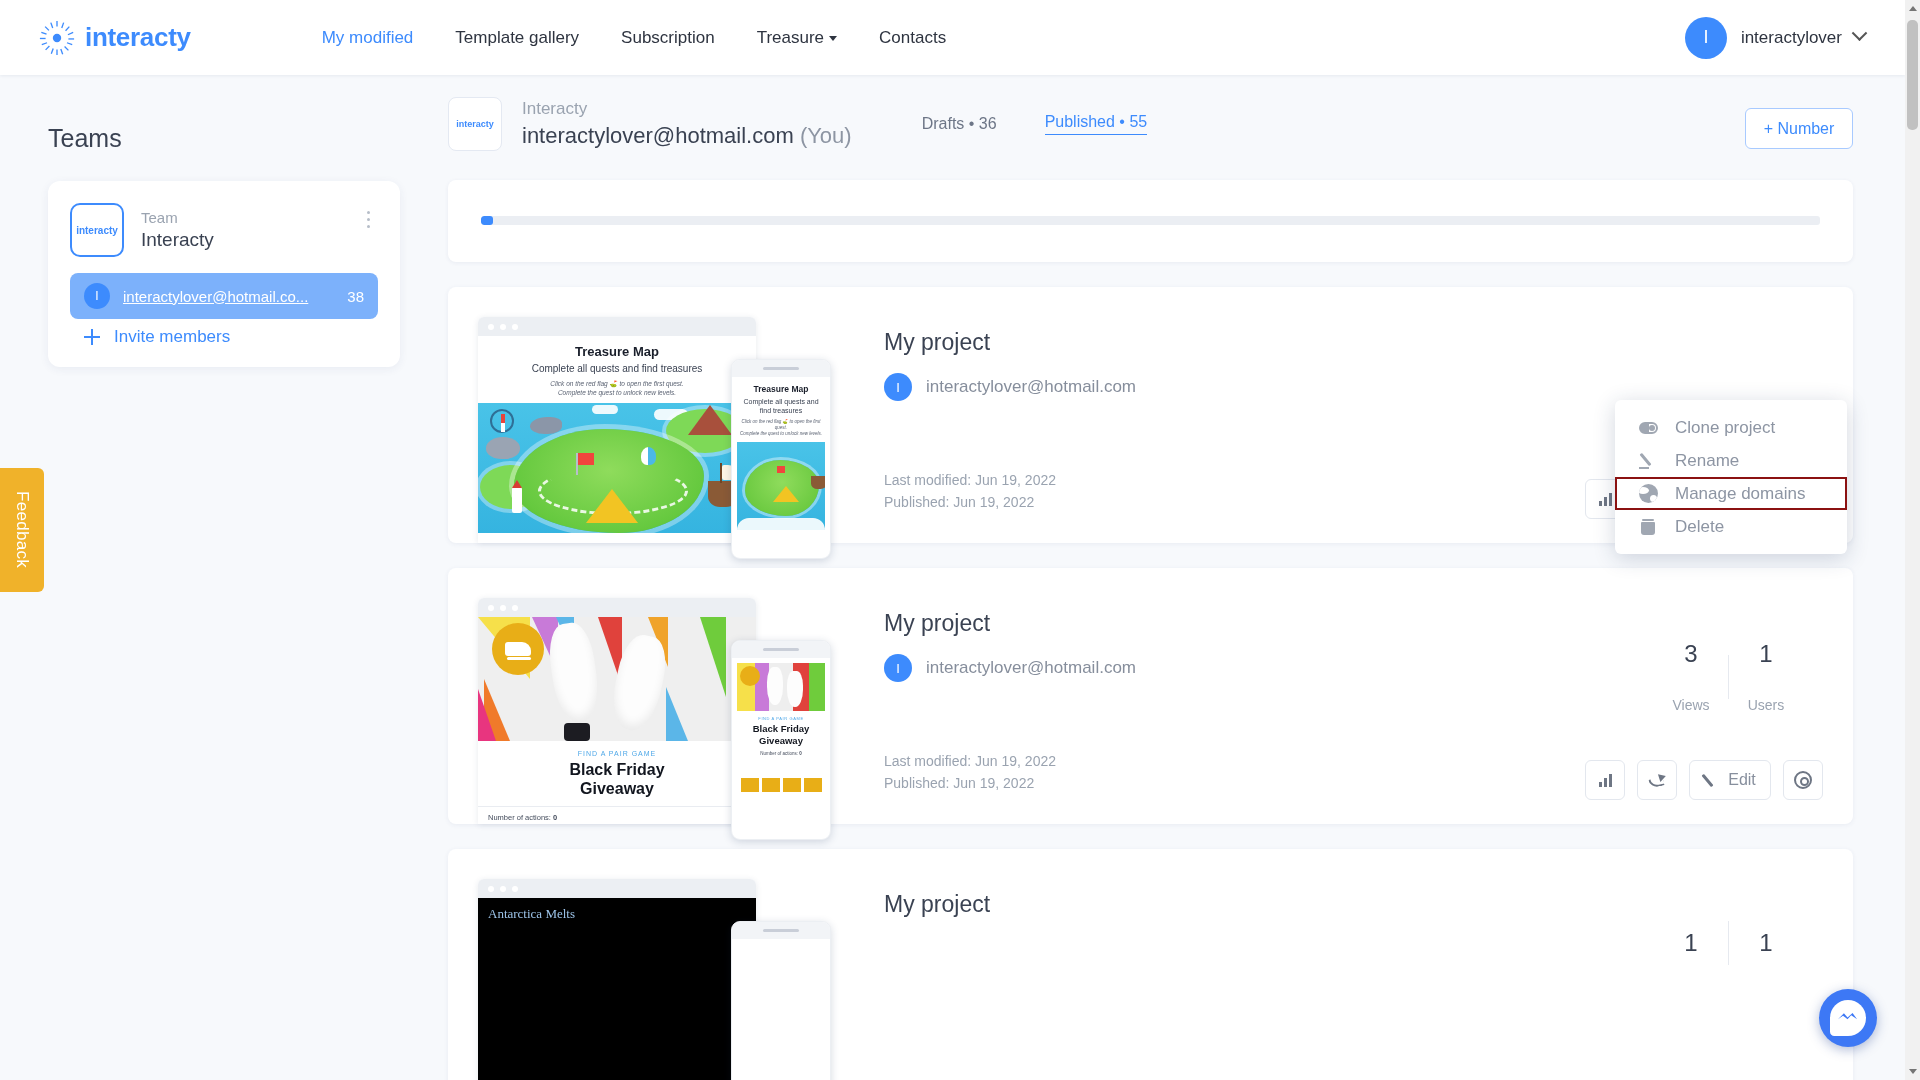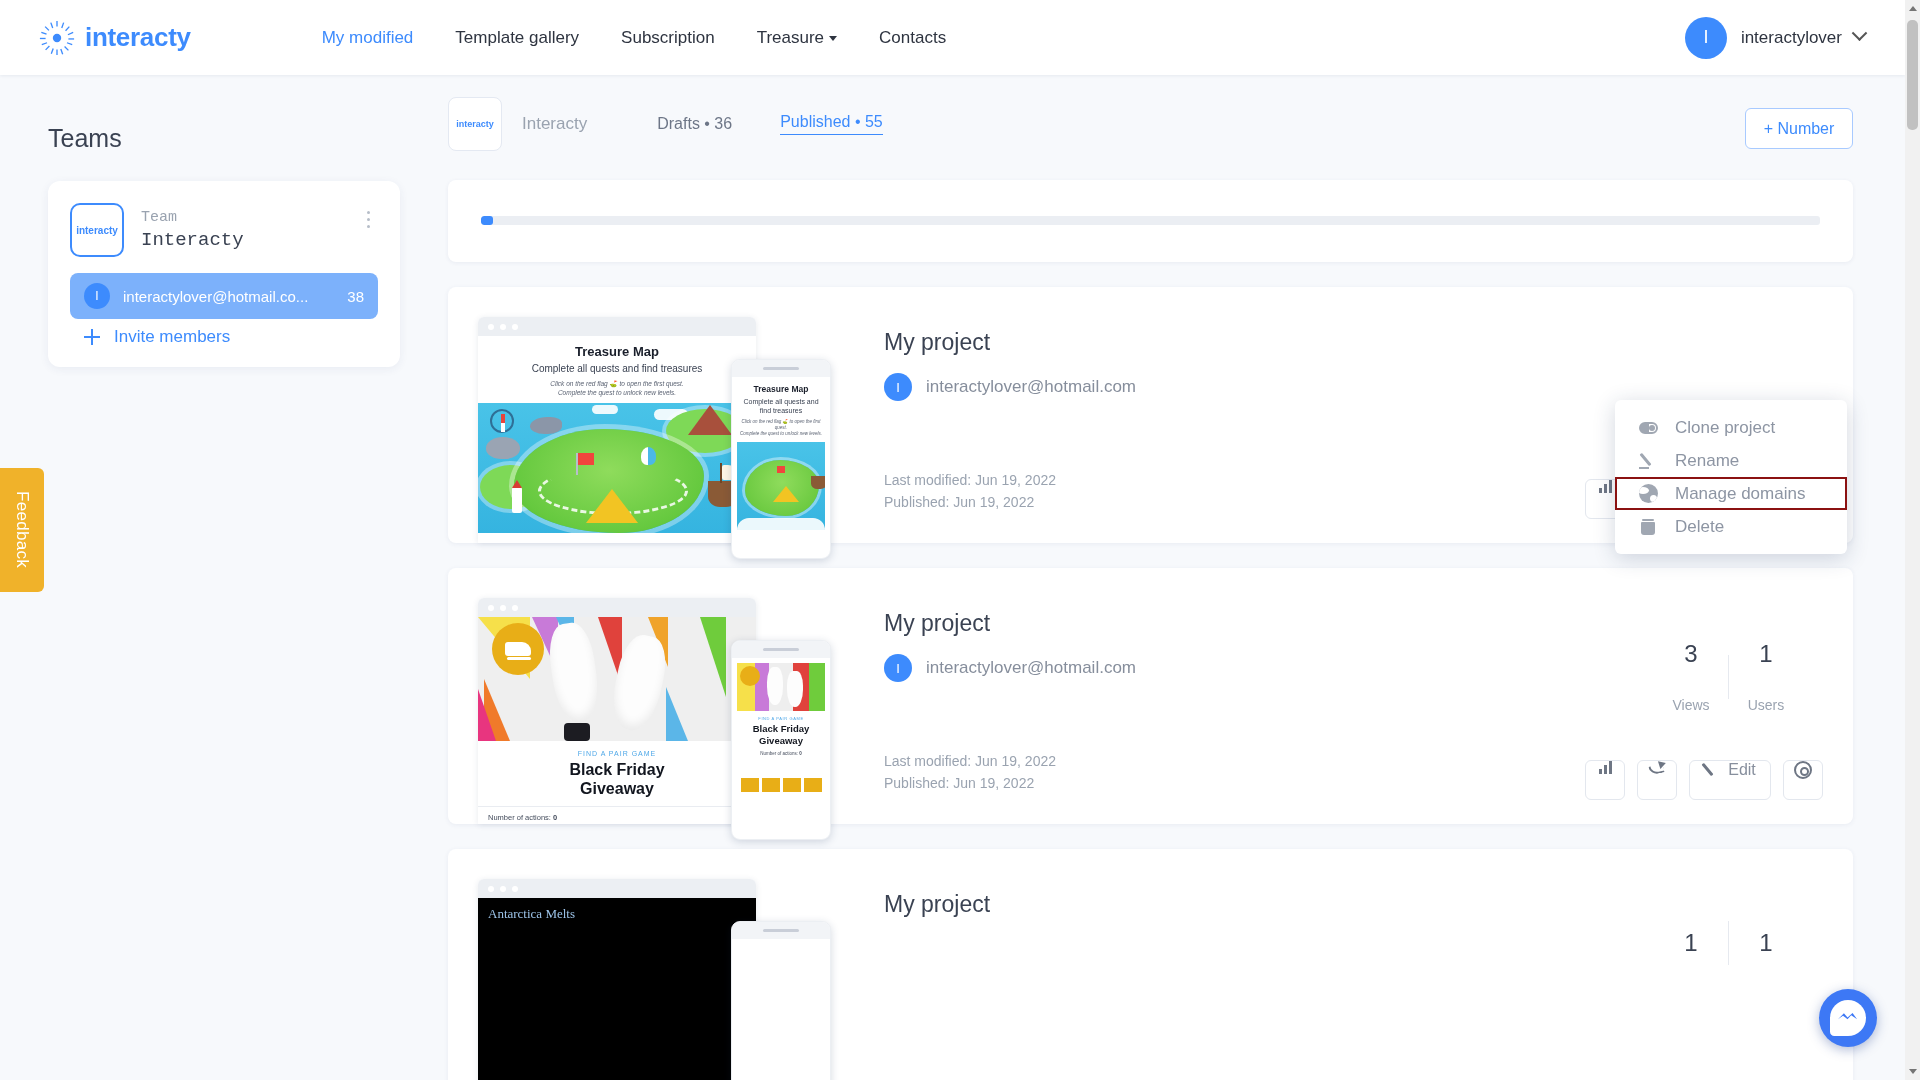--- a/index.html
+++ b/index.html
@@ -99,21 +99,21 @@
     padding: 22px 22px 20px 22px;
   }
   .team-row { display: flex; align-items: center; position: relative; }
   .team-logo {
     width: 54px; height: 54px; border: 2px solid #3d8bfd;
     border-radius: 10px; background: #fff;
     display: flex; align-items: center; justify-content: center;
     flex-shrink: 0;
   }
   .team-logo-text { font-size: 10px; color: #3d8bfd; font-weight: bold; }
-  .team-meta { margin-left: 17px; font-family: Liberation Mono, monospace; }
+  .team-meta { margin-left: 17px; }
   .team-label { font-size: 15px; color: #9aa3b0; line-height: 20px; }
   .team-name { font-size: 19px; color: #3a4252; line-height: 24px; }
   .kebab {
     position: absolute; right: 2px; top: 8px;
     width: 16px; cursor: pointer;
   }
   .kebab i {
     display: block; width: 3px; height: 3px; border-radius: 50%;
     background: #b6bdc8; margin: 0 auto 4px auto;
   }
@@ -123,21 +123,21 @@
     padding: 0 14px; cursor: pointer;
   }
   .member-av {
     width: 26px; height: 26px; border-radius: 50%;
     background: #3d8bfd; color: #fff; font-size: 12px;
     display: flex; align-items: center; justify-content: center;
     flex-shrink: 0;
   }
   .member-email {
     margin-left: 13px; color: #fff; font-size: 15px;
-    flex: 1; white-space: nowrap; overflow: hidden;
+    flex: 1; white-space: nowrap; overflow: hidden; text-decoration: underline;
   }
   .member-count { color: #fff; font-size: 15px; margin-left: 8px; }
   .invite-row {
     margin-top: 8px; display: flex; align-items: center;
     cursor: pointer; padding-left: 14px;
   }
   .plus-ic {
     position: relative; width: 16px; height: 16px; margin-right: 14px;
   }
   .plus-ic::before, .plus-ic::after {
@@ -319,21 +319,21 @@
     font-size: 14px; color: #9aa3b0; line-height: 22px; }
 
   .stats { position: absolute; right: 50px; top: 42px; display: flex; align-items: center; }
   .stat { text-align: center; width: 74px; }
   .stat-num { font-size: 24px; color: #3a4252; line-height: 28px; }
   .stat-lbl { font-size: 14px; color: #9aa3b0; margin-top: 29px; }
   .stat-div { width: 1px; height: 44px; background: #e6e9ef; }
 
   .actions { position: absolute; right: 30px; bottom: 24px; display: flex; gap: 12px; }
   .abtn { height: 40px; border: 1px solid #e3e7ee; border-radius: 6px; background: #fff;
-    display: flex; align-items: flex-start; justify-content: center; cursor: pointer; }
+    display: flex; align-items: center; justify-content: center; cursor: pointer; }
   .abtn-sq { width: 40px; }
   .abtn-edit { width: 82px; color: #878f9d; font-size: 16px; gap: 8px; }
 
   
   .ic-bars { display: flex; align-items: flex-end; gap: 2px; height: 13px; }
   .ic-bars i { width: 3px; background: #6e7684; display: block; }
   .ic-share { width: 17px; height: 13px; position: relative; }
   .ic-share::before { content: ''; position: absolute; left: 0; bottom: 0;
     width: 13px; height: 7px; border: 2px solid #6e7684; border-top: none; border-right: none;
     border-radius: 0 0 0 9px; transform: rotate(-12deg); }
@@ -469,20 +469,21 @@
 </div>
 
 <div class="main">
 
   <div class="proj-header">
     <div class="ph-logo">
       <span class="ph-logo-text">interacty</span>
     </div>
     <div class="ph-meta">
       <div class="ph-team">Interacty</div>
+      <div class="ph-email"><span>interactylover@hotmail.com</span> <span class="you">(You)</span></div>
     </div>
     <div class="ph-tabs">
       <div class="ph-tab">Drafts • 36</div>
       <div class="ph-tab active">Published  • 55</div>
     </div>
     <div class="create-btn">+ Number</div>
   </div>
 
   <div class="views-card">
     <div class="views-bar">

